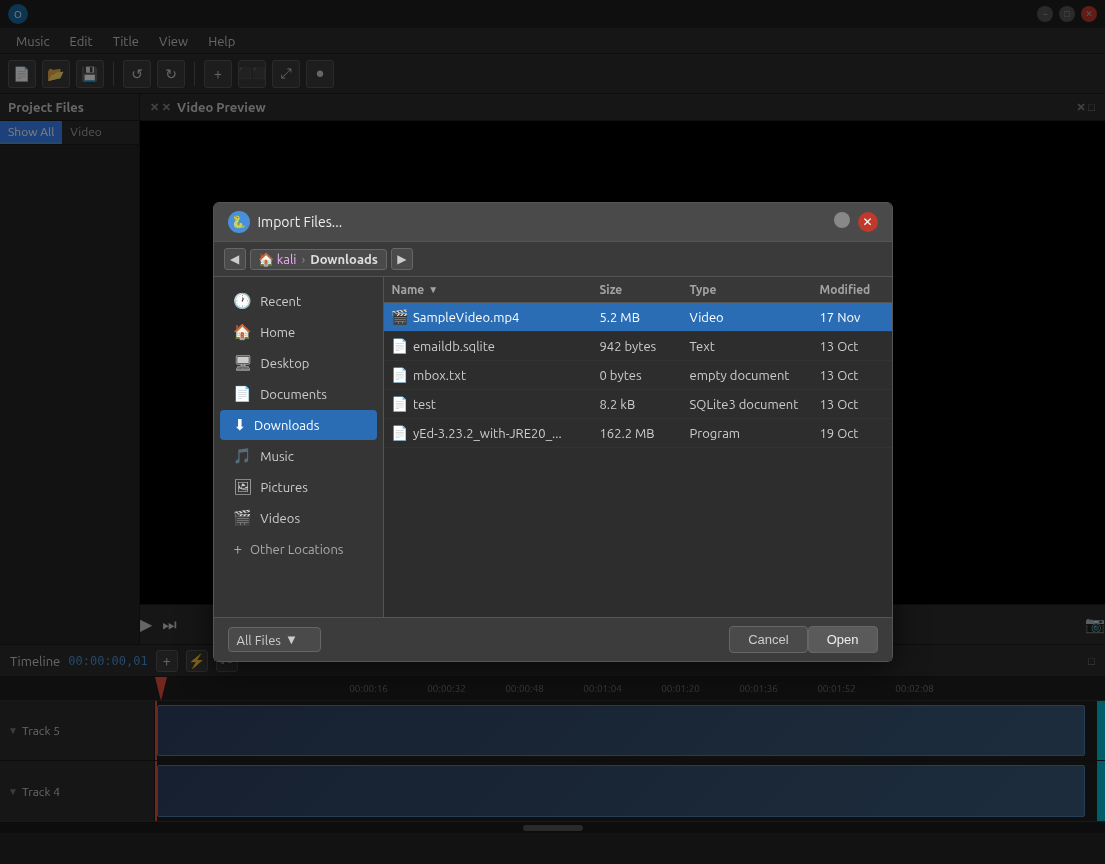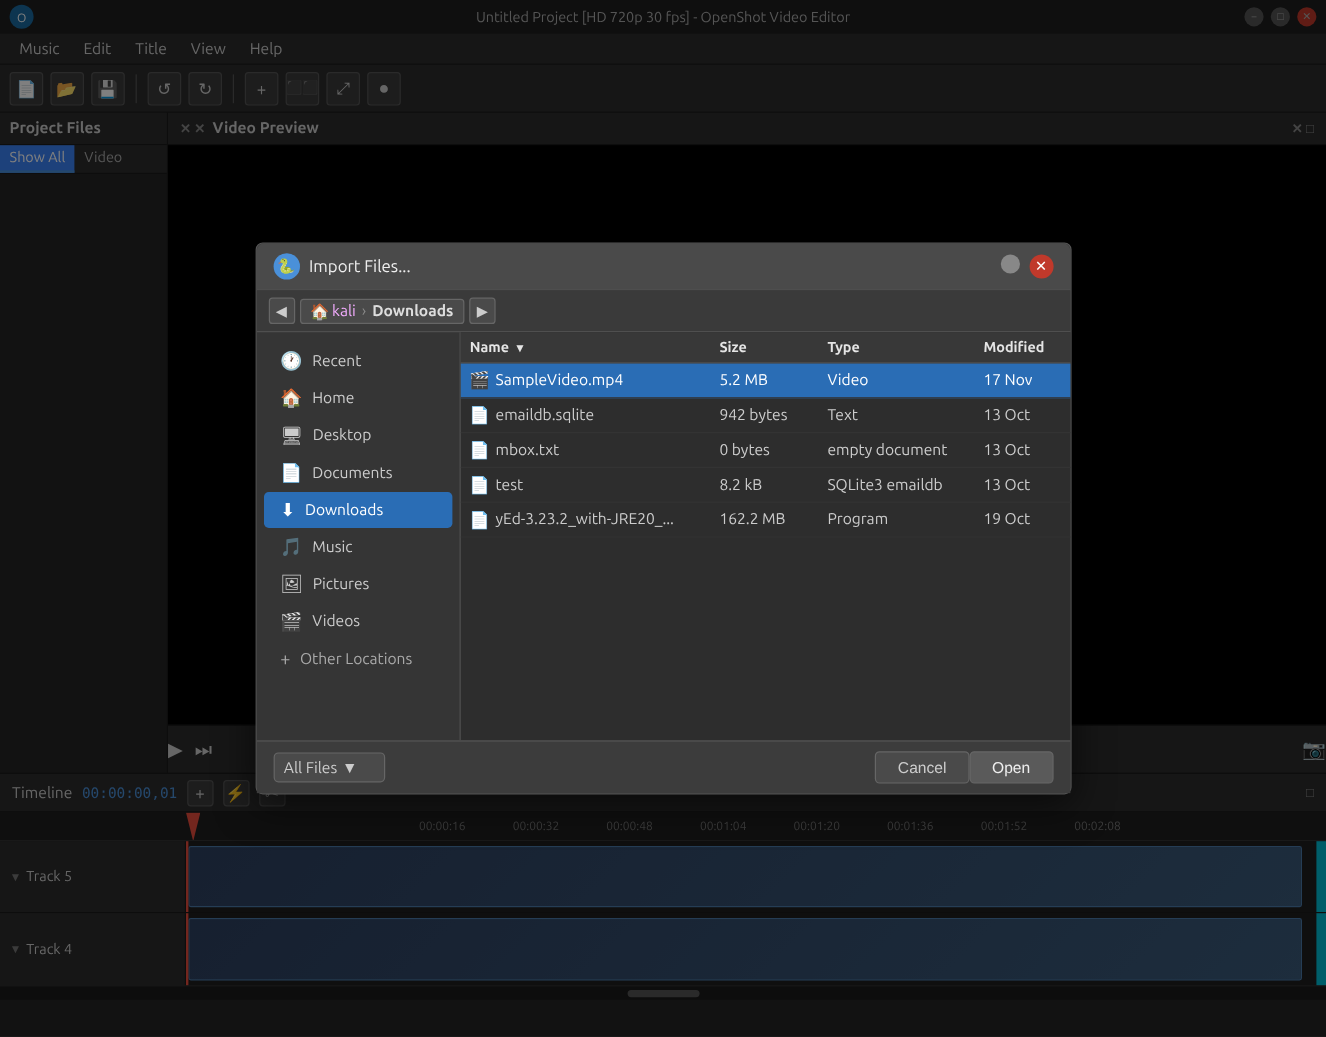--- a/index.html
+++ b/index.html
@@ -329,21 +329,21 @@
       flex-direction: column;
     }
     #file-list-header {
       display: flex;
       background: #383838;
       border-bottom: 1px solid #555;
       padding: 4px 0;
     }
     .col-header {
       font-size: 12px;
-      color: #e5e5e5;
+      color: #a3a3a3;
       padding: 2px 8px;
       font-weight: bold;
     }
     .col-name { flex: 2; display: flex; align-items: center; gap: 4px; }
     .col-size { width: 90px; }
     .col-type { width: 130px; }
     .col-modified { width: 80px; }
     .file-row {
       display: flex;
       align-items: center;
@@ -391,21 +391,20 @@
       cursor: pointer;
     }
     .modal-btn.cancel { background: #4a4a4a; color: #ccc; }
     .modal-btn.open { background: #5a5a5a; color: #eee; }
   </style>
 </head>
 <body>
 
 <div id="titlebar">
   <div style="position:absolute;left:8px;width:20px;height:20px;background:#1a6aa0;border-radius:50%;display:flex;align-items:center;justify-content:center;font-size:10px;color:white;">O</div>
-  <span>Untitled Project [HD 720p 30 fps] - OpenShot Video Editor</span>
   <div class="win-controls">
     <div class="win-btn">−</div>
     <div class="win-btn">□</div>
     <div class="win-btn close">✕</div>
   </div>
 </div>
 
 <div id="menubar">
   <span>Music</span>
   <span>Edit</span>
@@ -615,21 +614,21 @@
           <div class="file-cell file-size">0 bytes</div>
           <div class="file-cell file-type">empty document</div>
           <div class="file-cell file-modified">13 Oct</div>
         </div>
         <div class="file-row">
           <div class="file-cell file-name">
             <span class="file-icon">📄</span>
             <span class="file-name-text">test</span>
           </div>
           <div class="file-cell file-size">8.2 kB</div>
-          <div class="file-cell file-type">SQLite3 emaildb</div>
+          <div class="file-cell file-type">SQLite3 document</div>
           <div class="file-cell file-modified">13 Oct</div>
         </div>
         <div class="file-row">
           <div class="file-cell file-name">
             <span class="file-icon">📄</span>
             <span class="file-name-text">yEd-3.23.2_with-JRE20_...</span>
           </div>
           <div class="file-cell file-size">162.2 MB</div>
           <div class="file-cell file-type">Program</div>
           <div class="file-cell file-modified">19 Oct</div>

